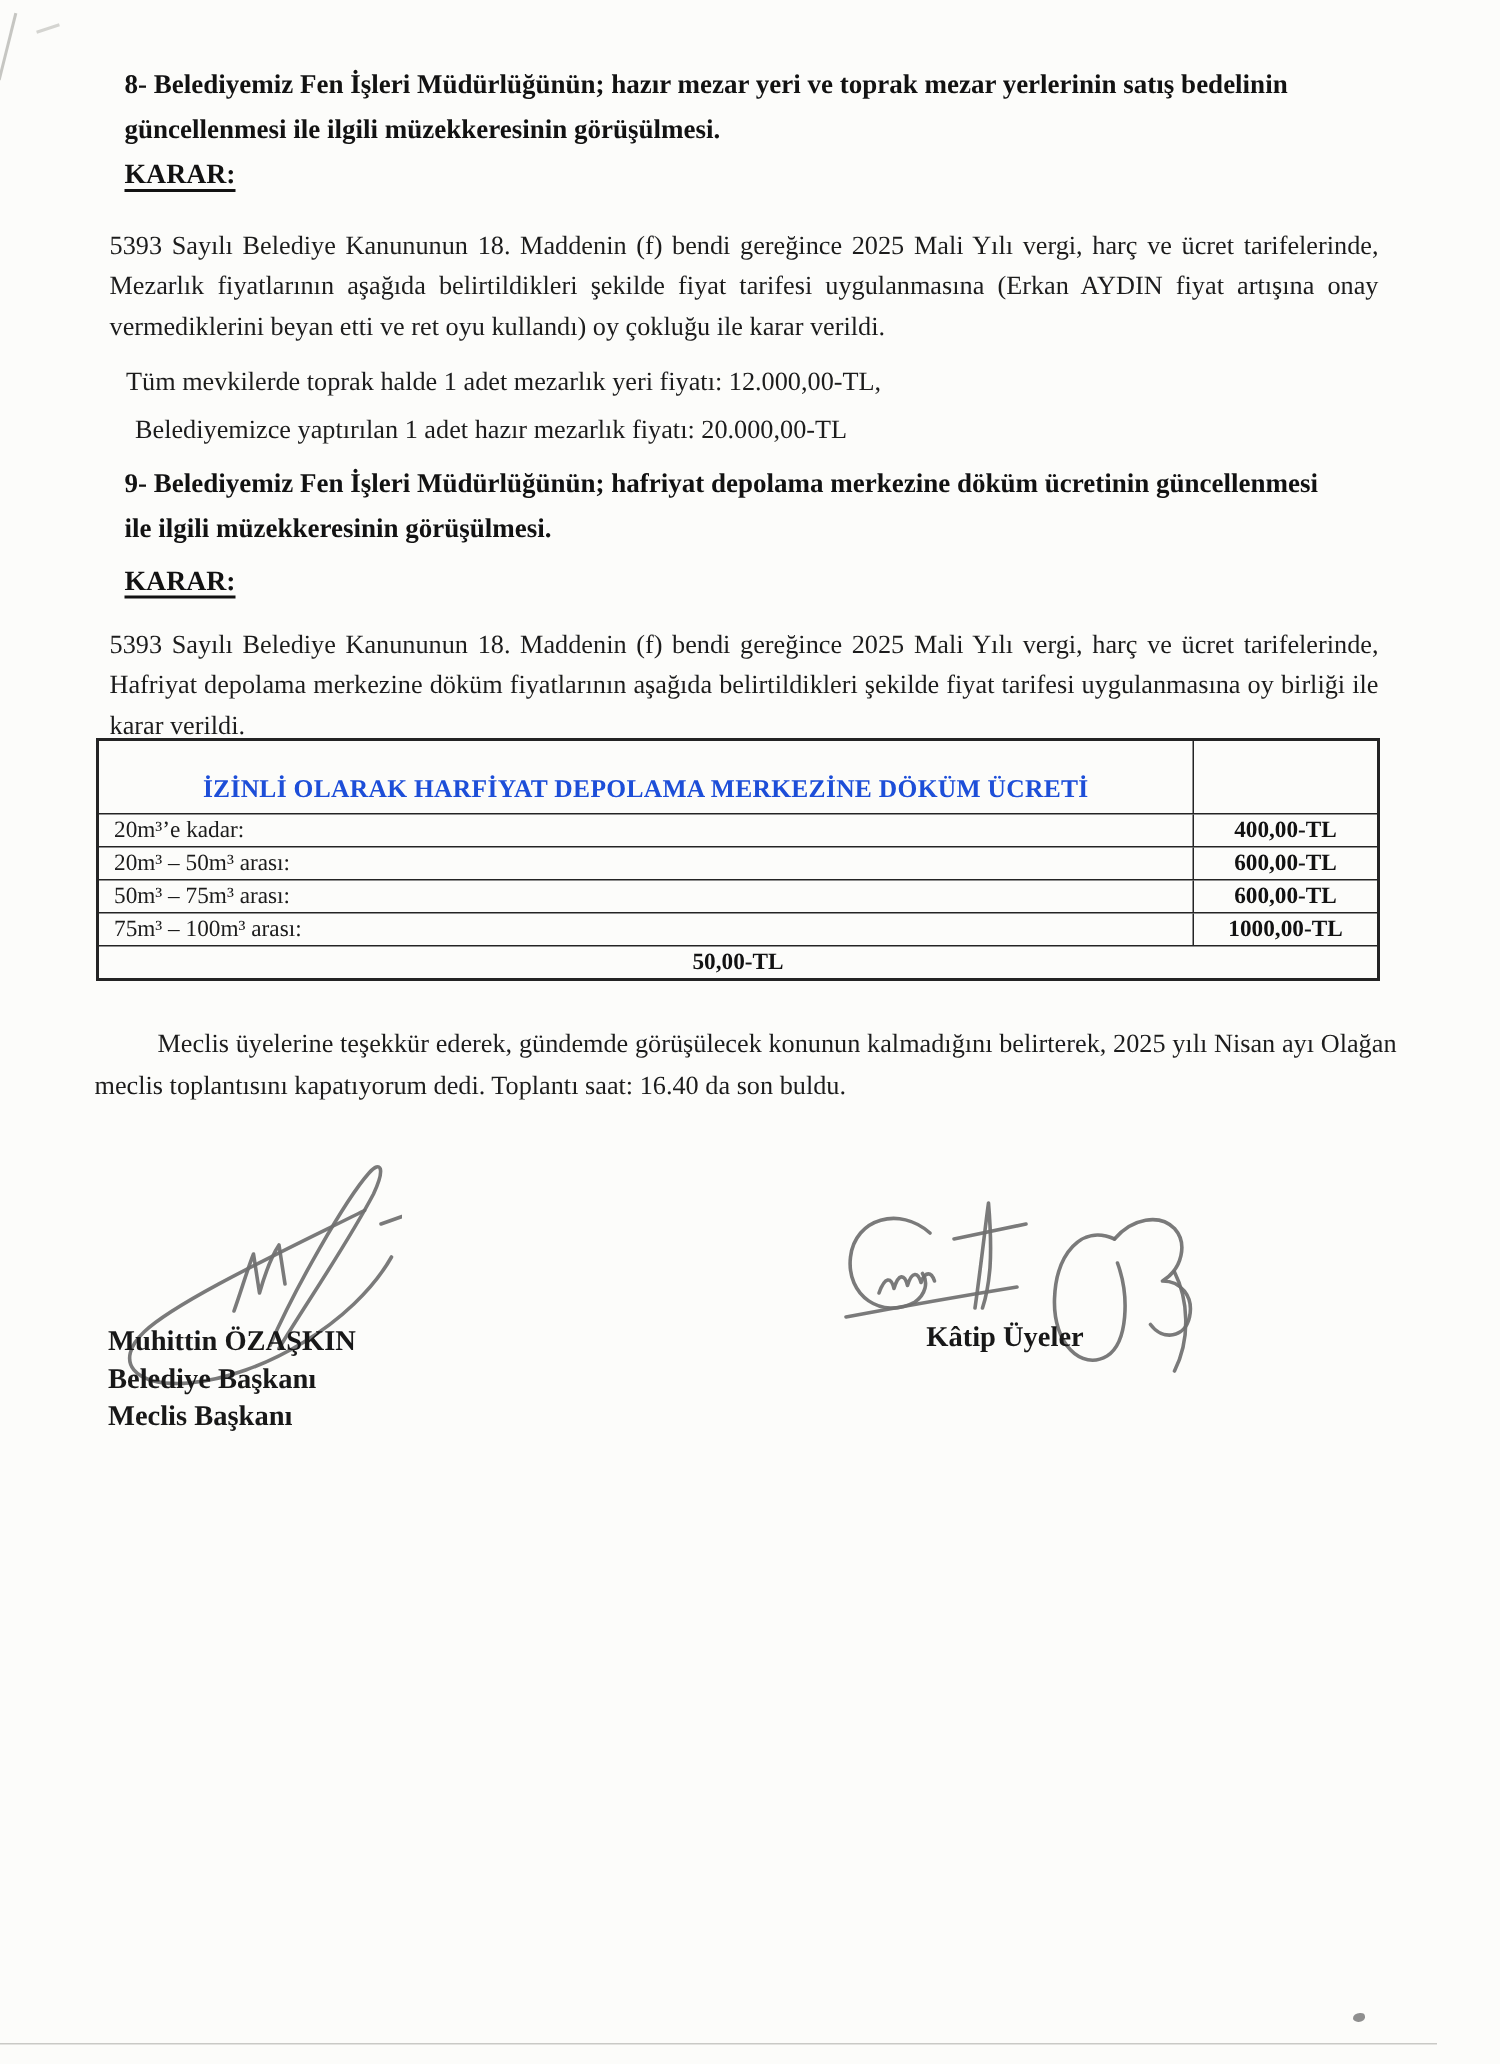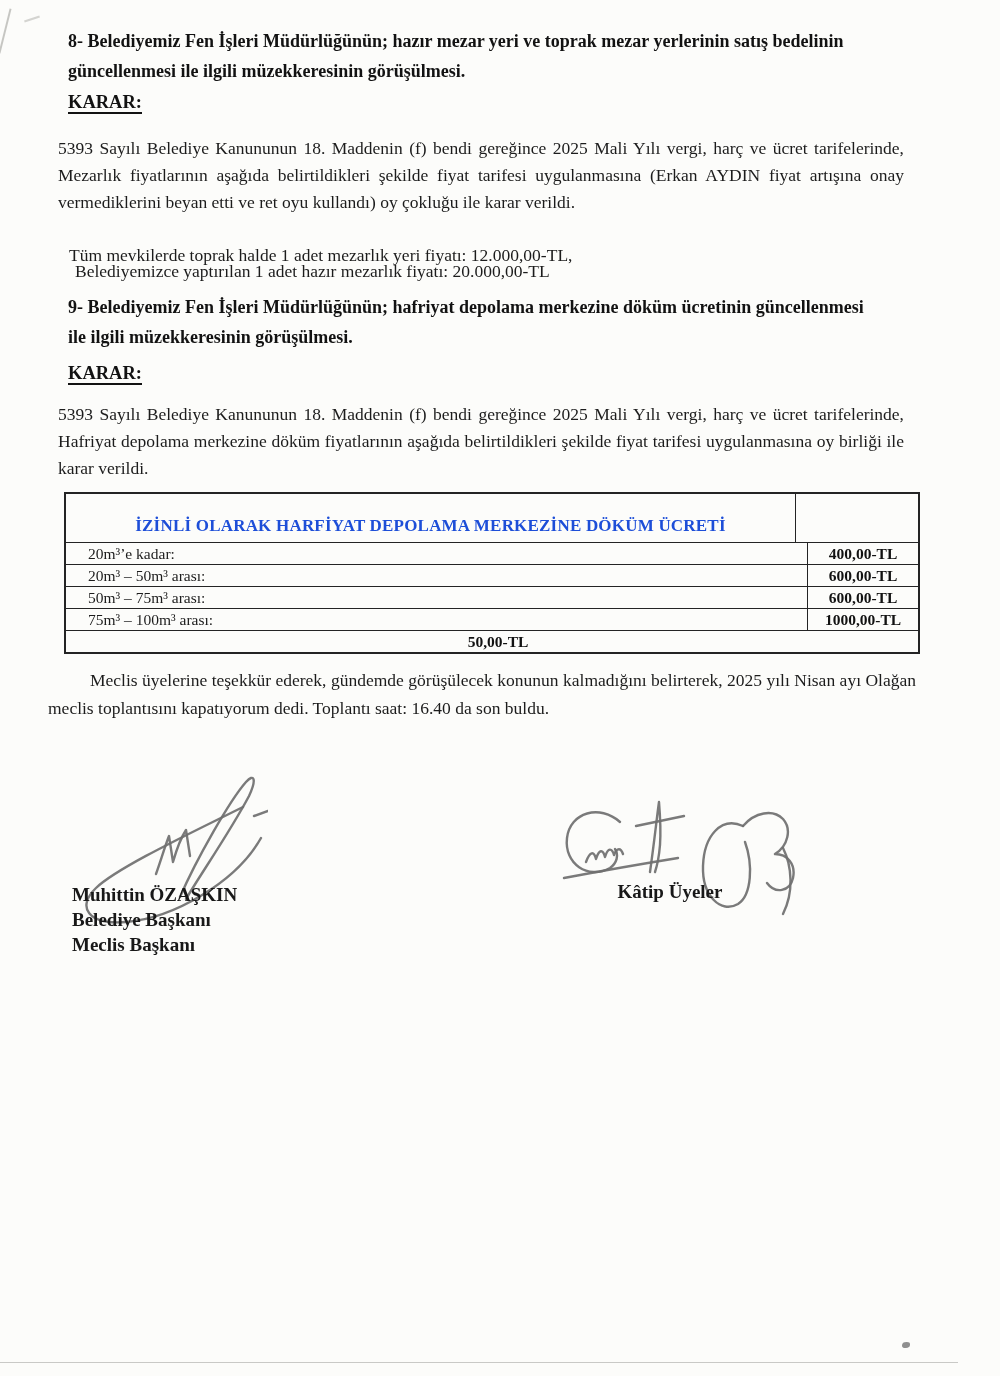--- a/index.html
+++ b/index.html
@@ -5,21 +5,21 @@
   html,body { margin:0; padding:0; background:#e8e8e6; }
   .page {
     position:relative;
     width:1000px; height:1376px;
     margin:0 auto;
     background:#fcfcfa;
     font-family:"Liberation Serif","DejaVu Serif",serif;
     color:#1c1c1c;
     overflow:hidden;
   }
-  .page p { margin:1px; position:absolute; }
+  .page p { margin:16px; position:absolute; }
 
   
   .agenda-heading {
     font-weight:bold; color:#121212;
     font-size:18px; line-height:30px;
     width:802px; left:67px;
   }
   .agenda-8 { top:25px; }
   .agenda-9 { top:291px; }
 
@@ -35,37 +35,37 @@
 
   .body-par {
     left:57px; width:846px;
     font-size:17.5px; line-height:27px;
     text-align:justify;
   }
   .par-1 { top:134px; }
   .par-2 { top:400px; }
 
   .price-line { font-size:17.5px; }
-  .price-1 { left:68px; top:244px; }
+  .price-1 { left:68px; top:228px; }
   .price-2 { left:74px; top:260px; }
 
   
   .fee-table {
     position:absolute; left:64px; top:492px; width:852px;
     border:2.4px solid #242424;
   }
   .ft-header { display:flex; height:48px; }
   .ft-header-left {
     width:730px; border-right:1.8px solid #242424;
     display:flex; align-items:flex-end; justify-content:center;
     padding-bottom:6px; box-sizing:border-box;
     font-weight:bold; font-size:17px; color:#1d4ed8; letter-spacing:.2px;
   }
   .ft-header-right { flex:1; }
-  .ft-row { display:flex; height:21px; border-top:1.8px solid #242424;padding-left:12px; }
+  .ft-row { display:flex; height:21px; border-top:1.8px solid #242424; }
   .ft-label {
     width:730px; border-right:1.8px solid #242424;
     box-sizing:border-box; padding-left:10px;
     font-size:15.5px; display:flex; align-items:center;
   }
   .ft-value {
     flex:1; display:flex; align-items:center; justify-content:center;
     font-weight:bold; font-size:15.5px; color:#121212;
   }
 

